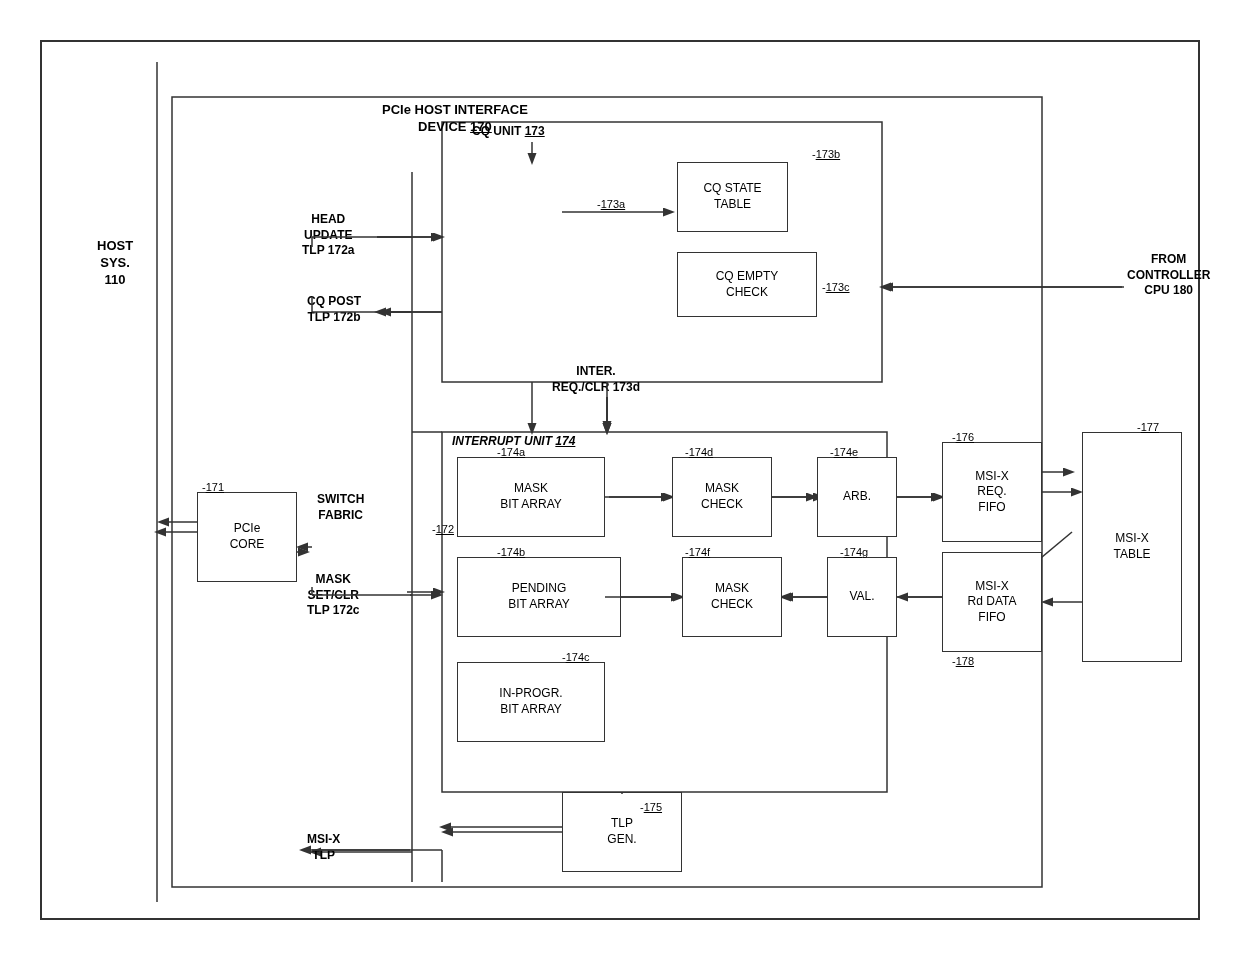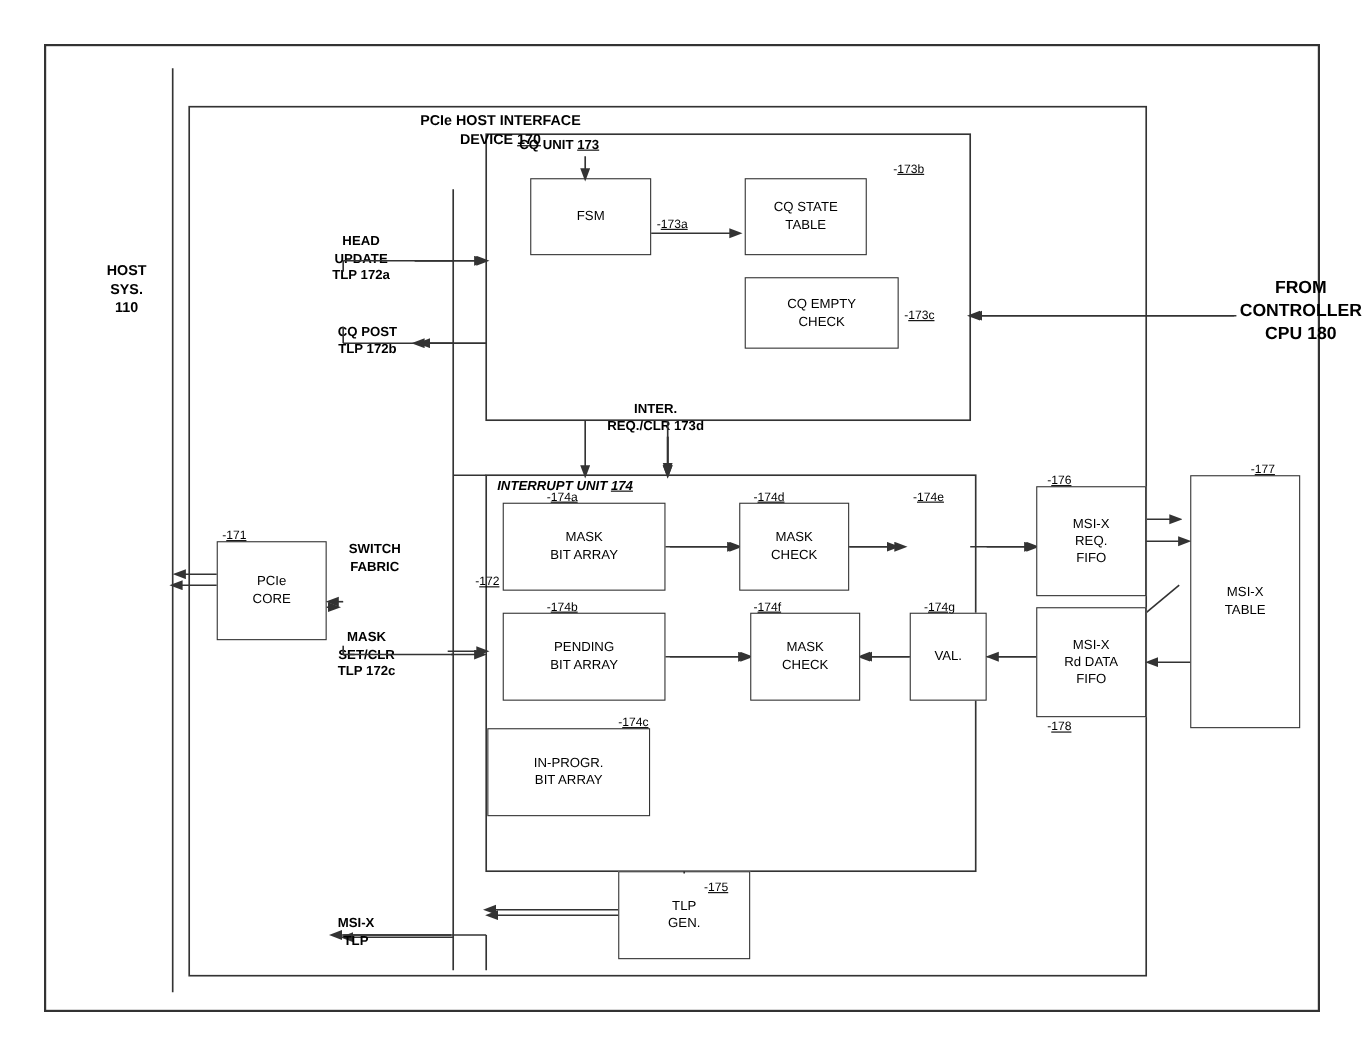--- a/index.html
+++ b/index.html
@@ -116,23 +116,20 @@
 
   <div class="box-label" style="left:340px; top:60px; font-size:13px; font-weight:bold; text-align:center;">
     <div>PCIe HOST INTERFACE</div>
     <div>DEVICE <span class="underline">170</span></div>
   </div>
 
   <div class="box-label" style="left:430px; top:82px; font-size:12px; font-weight:bold;">
     CQ UNIT <span class="underline">173</span>
   </div>
 
-  <div class="box" style="left:440px; top:120px; width:110px; height:70px;">
-    <span>FSM</span>
-  </div>
 
   <div class="box-label" style="left:555px; top:155px; font-size:11px;">-<span class="underline">173a</span></div>
 
   <div class="box" style="left:635px; top:120px; width:111px; height:70px;">
     <div>CQ STATE</div>
     <div>TABLE</div>
   </div>
 
   <div class="box-label" style="left:770px; top:105px; font-size:11px;">-<span class="underline">173b</span></div>
 
@@ -166,48 +163,51 @@
 
   <div class="box-label" style="left:390px; top:480px; font-size:11px;">-<span class="underline">172</span></div>
 
   <div class="box" style="left:415px; top:415px; width:148px; height:80px;">
     <div>MASK</div>
     <div>BIT ARRAY</div>
   </div>
 
   <div class="box-label" style="left:455px; top:403px; font-size:11px;">-<span class="underline">174a</span></div>
 
-  <div class="box" style="left:415px; top:515px; width:148px; height:80px;">
+  <div class="box" style="left:415px; top:515px; width:164px; height:80px;">
     <div>PENDING</div>
     <div>BIT ARRAY</div>
   </div>
 
   <div class="box-label" style="left:455px; top:503px; font-size:11px;">-<span class="underline">174b</span></div>
 
-  <div class="box" style="left:401px; top:620px; width:148px; height:80px;">
+  <div class="box" style="left:415px; top:620px; width:148px; height:80px;">
     <div>IN-PROGR.</div>
     <div>BIT ARRAY</div>
   </div>
 
   <div class="box-label" style="left:520px; top:608px; font-size:11px;">-<span class="underline">174c</span></div>
 
   <div class="box" style="left:630px; top:415px; width:100px; height:80px;">
     <div>MASK</div>
     <div>CHECK</div>
   </div>
 
   <div class="box-label" style="left:643px; top:403px; font-size:11px;">-<span class="underline">174d</span></div>
 
   <div class="box" style="left:640px; top:515px; width:100px; height:80px;">
     <div>MASK</div>
     <div>CHECK</div>
   </div>
 
   <div class="box-label" style="left:643px; top:503px; font-size:11px;">-<span class="underline">174f</span></div>
 
+  <div class="box" style="left:775px; top:415px; width:80px; height:80px;">
+    <div>ARB.</div>
+  </div>
 
   <div class="box-label" style="left:788px; top:403px; font-size:11px;">-<span class="underline">174e</span></div>
 
   <div class="box" style="left:785px; top:515px; width:70px; height:80px;">
     <div>VAL.</div>
   </div>
 
   <div class="box-label" style="left:798px; top:503px; font-size:11px;">-<span class="underline">174g</span></div>
 
   <div class="box" style="left:900px; top:400px; width:100px; height:100px;">
@@ -256,21 +256,21 @@
     <div>GEN.</div>
   </div>
 
   <div class="box-label" style="left:598px; top:738px; font-size:11px;margin-top:20px;">-<span class="underline">175</span></div>
 
   <div class="box-label" style="left:265px; top:790px; font-size:12px; font-weight:bold; text-align:center;">
     <div>MSI-X</div>
     <div>TLP</div>
   </div>
 
-  <div class="box-label" style="left:1085px; top:210px; font-size:16px; font-weight:bold; text-align:center;">
+  <div class="box-label" style="left:1085px; top:210px; font-size:12px; font-weight:bold; text-align:center;">
     <div>FROM</div>
     <div>CONTROLLER</div>
     <div>CPU 180</div>
   </div>
 
   <svg style="position:absolute;top:0;left:0;width:100%;height:100%;pointer-events:none;">
     <defs>
       <marker id="arr" markerWidth="8" markerHeight="8" refX="6" refY="3" orient="auto">
         <path d="M0,0 L0,6 L8,3 z" fill="#333"></path>
       </marker>

